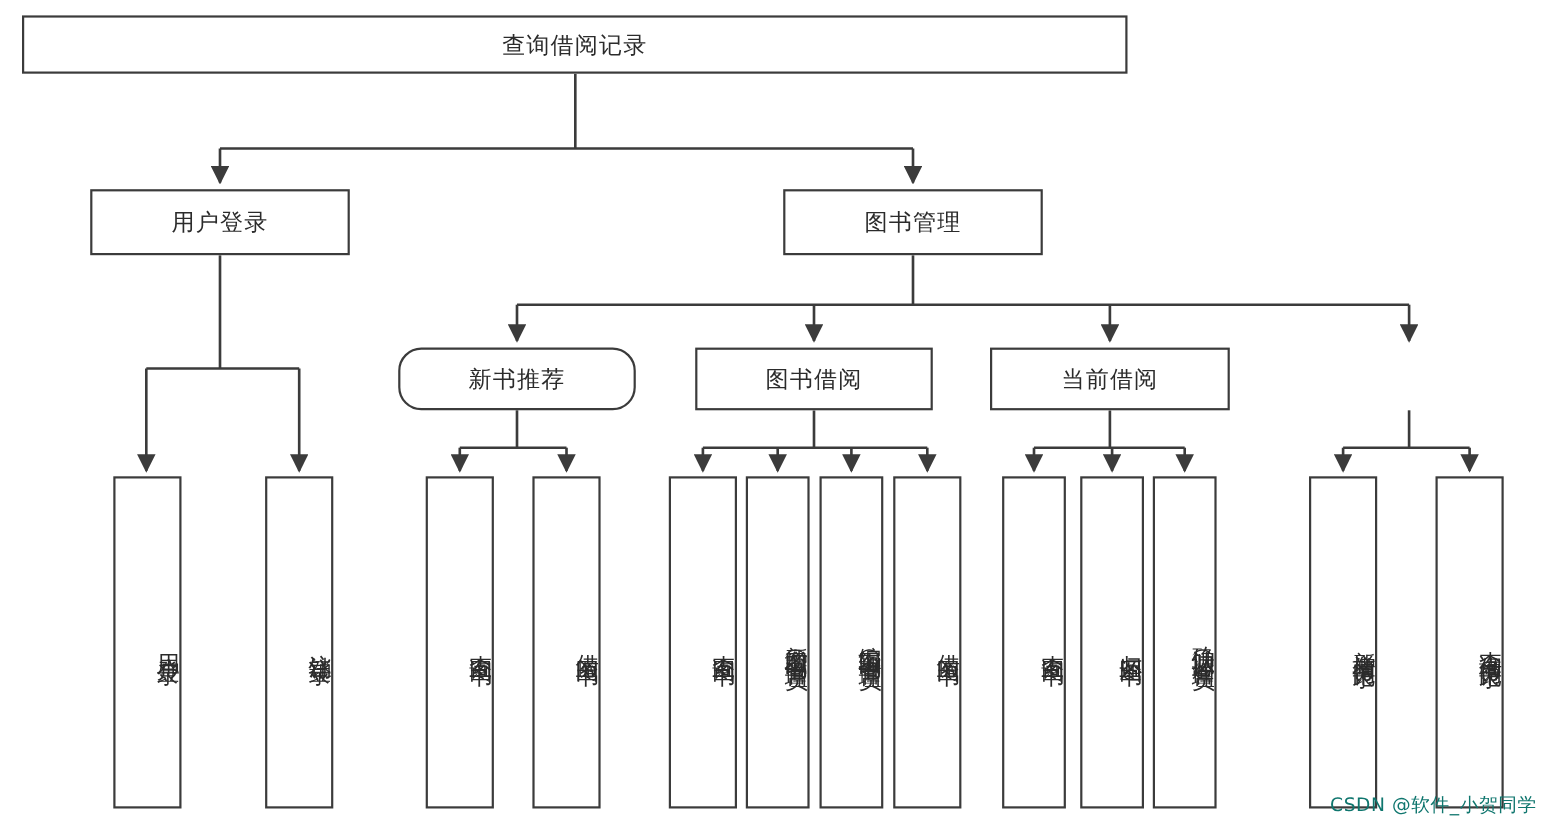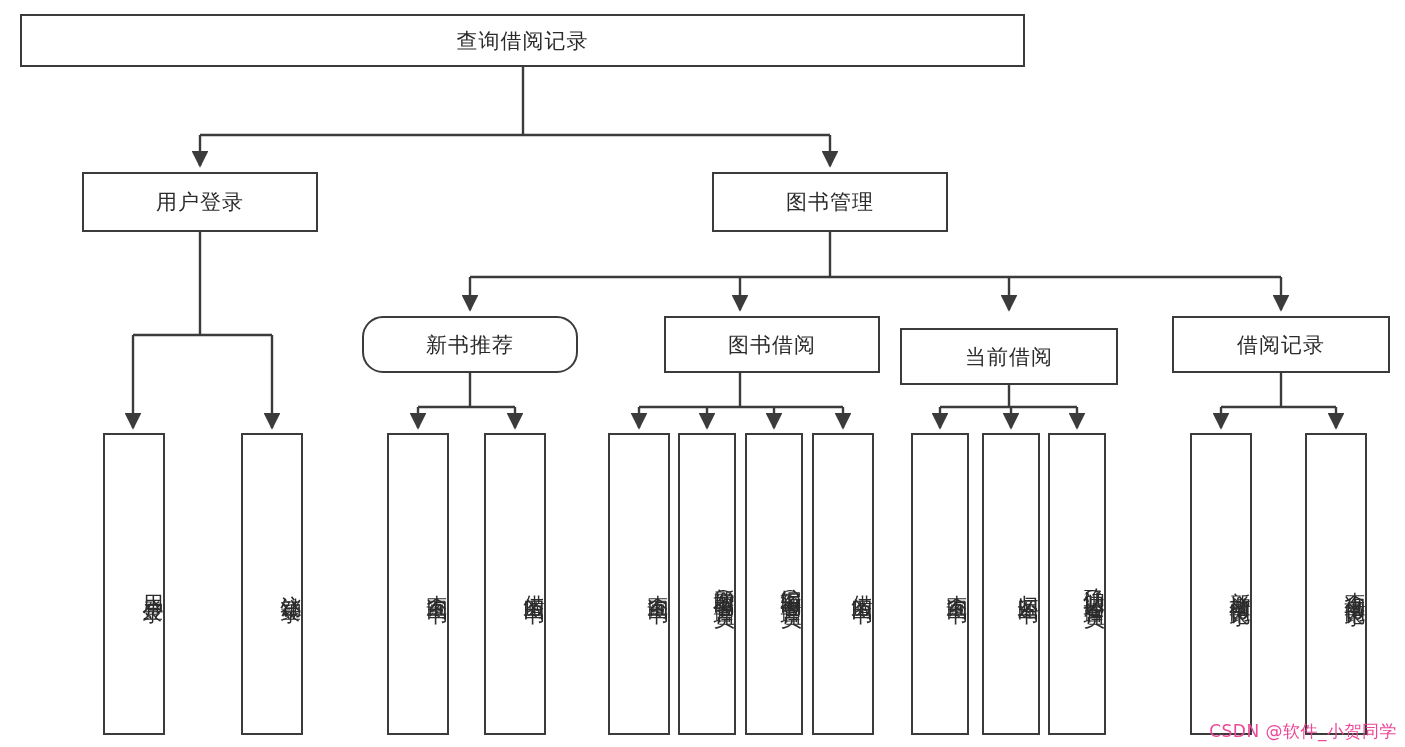--- a/index.html
+++ b/index.html
@@ -5,21 +5,21 @@
   html,body{margin:0;padding:0;background:#ffffff;}
   body{font-family:"DejaVu Sans","Liberation Sans",sans-serif;}
   #stage{position:relative;width:1405px;height:747px;background:#fff;overflow:hidden;}
   #wires{position:absolute;left:0;top:0;width:1405px;height:747px;}
   .node{position:absolute;box-sizing:border-box;background:#ffffff;border:2px solid #3b3b3b;
         display:flex;align-items:center;justify-content:center;color:#2b2b2b;}
   .node.h{font-size:21px;letter-spacing:1px;}
   .node.v{writing-mode:vertical-rl;text-orientation:upright;font-size:21px;letter-spacing:3px;
           line-height:1.0;padding:10px 0;align-items:flex-start;justify-content:center;}
   .node.v > span{writing-mode:vertical-rl;text-orientation:upright;}
-  #watermark{position:absolute;right:8px;bottom:4px;font-size:17px;color:#ec4899;
+  #watermark{position:absolute;right:8px;bottom:4px;font-size:17px;color:#0f766e;
              letter-spacing:0.5px;white-space:nowrap;font-family:"DejaVu Sans","Liberation Sans",sans-serif;}
 </style>
 </head>
 <body>
 
 <div id="stage">
 
   <svg id="wires" viewBox="0 0 1405 747" xmlns="http://www.w3.org/2000/svg">
     <defs>
       <marker id="arrow" viewBox="0 0 10 10" refX="9" refY="5" markerWidth="7" markerHeight="7" orient="auto-start-reverse">
@@ -77,28 +77,25 @@
   <div class="node h" style="left: 82px; top: 172px; width: 236px; height: 60px;">
       <span>用户登录</span>
     </div>
   <div class="node h" style="left: 712px; top: 172px; width: 236px; height: 60px; font-family: Liberation Mono, monospace;">
       <span>图书管理</span>
     </div>
 
   <div class="node h" style="left: 362px; top: 316px; width: 216px; height: 57px; border-radius: 21px;">
       <span>新书推荐</span>
     </div>
-  <div class="node h" style="left: 632px; top: 316px; width: 216px; height: 57px; margin-left: 32px;">
+  <div class="node h" style="left: 632px; top: 316px; width: 216px; height: 57px;">
       <span>图书借阅</span>
     </div>
-  <div class="node h" style="left: 900px; top: 316px; width: 218px; height: 57px; margin-top: 12px;">
+  <div class="node h" style="left: 900px; top: 316px; width: 218px; height: 57px;">
       <span>当前借阅</span>
-    </div>
-  <div class="node h" style="left: 1172px; top: 316px; width: 218px; height: 57px;">
-      <span>借阅记录</span>
     </div>
 
   <div class="node v" style="left: 103px; top: 433px; width: 62px; height: 302px;">
       <span>用户登录</span>
     </div>
   <div class="node v" style="left: 241px; top: 433px; width: 62px; height: 302px;">
       <span>注销登录</span>
     </div>
   <div class="node v" style="left: 387px; top: 433px; width: 62px; height: 302px;">
       <span>查询图书</span>

